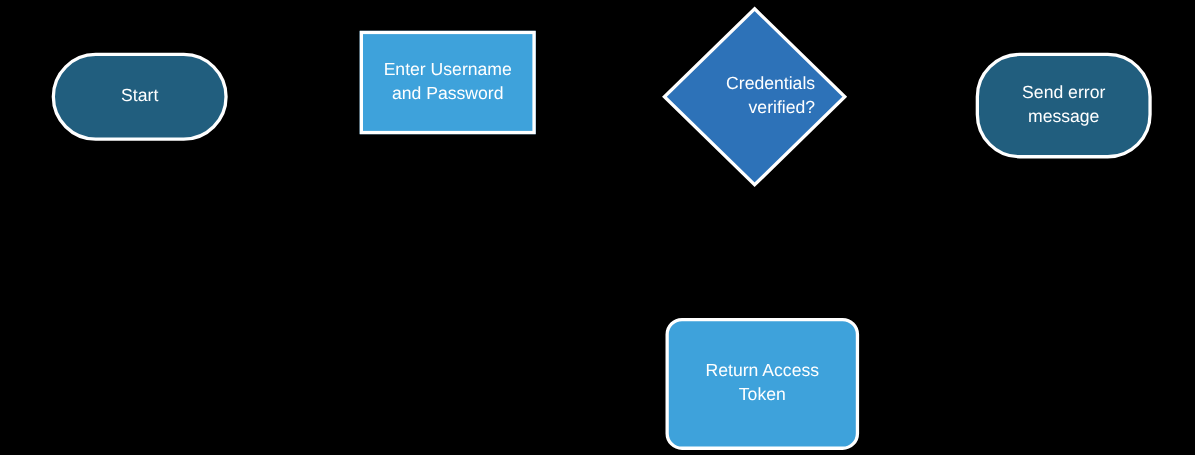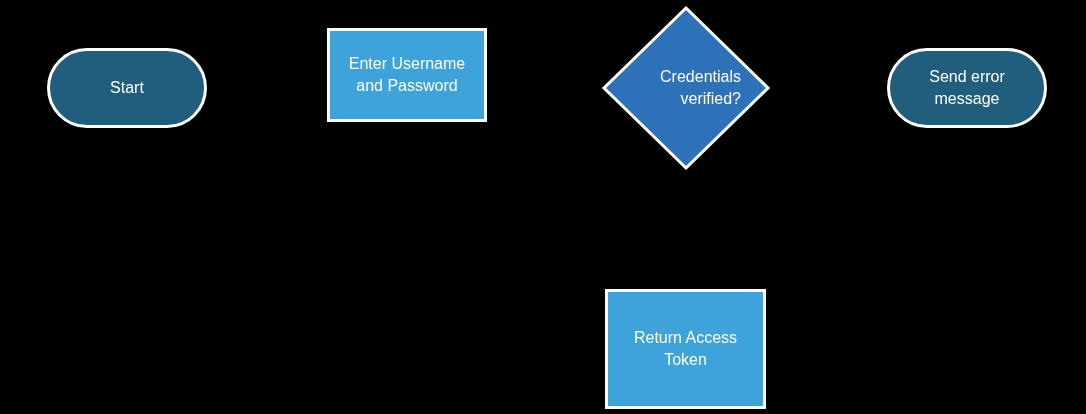--- a/index.html
+++ b/index.html
@@ -56,22 +56,22 @@
   }
   .decision-wrap .label {
     position: relative;
     z-index: 1;
   }
 
   
   #node-start            { left: 47px;  top: 48px;  width: 160px; height: 80px; }
   #node-enter            { left: 327px; top: 28px;  width: 160px; height: 94px; }
   #node-decision         { left: 601px; top: 5px;   width: 170px; height: 166px; }
-  #node-send-error       { left: 887px; top: 48px;  width: 160px; height: 80px; }
-  #node-return-token     { left: 605px; top: 289px; width: 161px; height: 120px; }
+  #node-send-error       { left: 887px; top: 48px;  width: 160px; height: 96px; }
+  #node-return-token     { left: 605px; top: 289px; width: 176px; height: 120px; border-radius: 15px; }
 
   #node-start .label        { max-width: 130px; }
   #node-enter .label        { max-width: 120px; }
   #node-decision .label     { max-width: 110px; }
   #node-send-error .label   { max-width: 100px; }
   #node-return-token .label { max-width: 130px; }
 </style>
 </head>
 <body>
 

